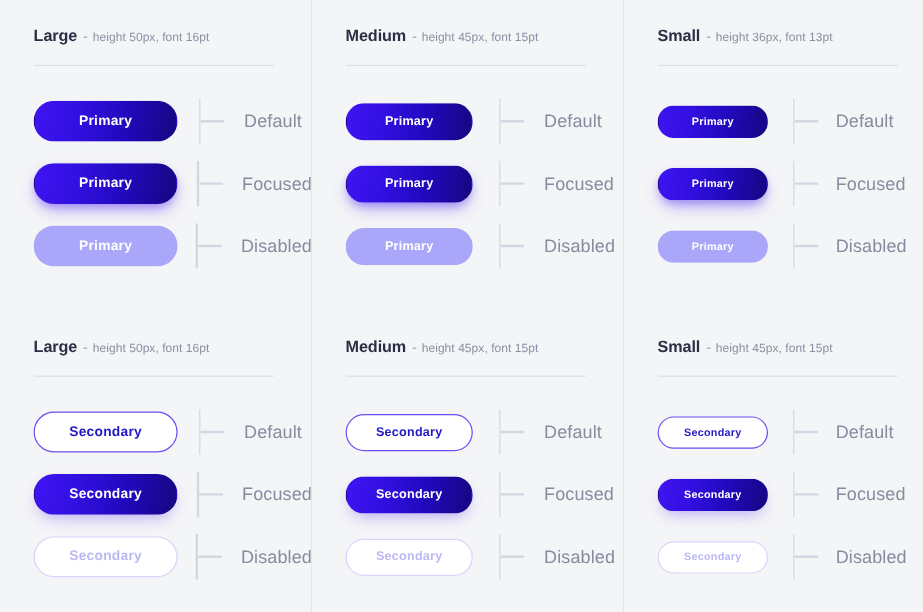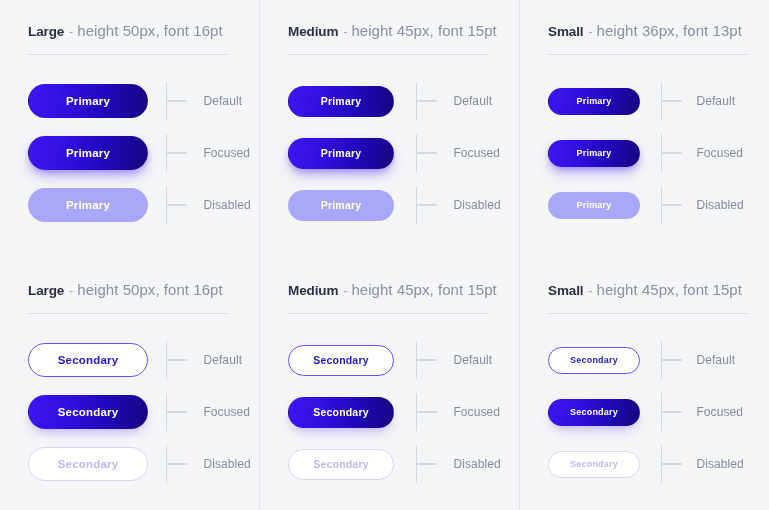--- a/index.html
+++ b/index.html
@@ -64,21 +64,21 @@
     letter-spacing: -0.1px;
   }
 
   .head-dash {
     font-size: 12px;
     color: #9a9fb0;
     margin: 0 4px 0 5px;
   }
 
   .head-spec {
-    font-size: 15px;
+    font-size: 10px;
     color: #8a90a3;
     letter-spacing: 0.05px;
   }
 
   .head-rule {
     margin-top: 14px;
     width: 200px;
     height: 1px;
     background: #dcdfe6;
   }
@@ -180,21 +180,21 @@
 
   .tick-h {
     width: 20px;
     height: 1.4px;
     background: #d3d7e2;
     border-radius: 1px;
   }
 
   .state-label {
     margin-left: 16px;
-    font-size: 12px;
+    font-size: 15px;
     color: #868c9e;
     letter-spacing: 0.1px;
     white-space: nowrap;
   }
   .col-2 .state-label { margin-left: 14px; }
 </style>
 </head>
 <body>
 
 <div class="board">

